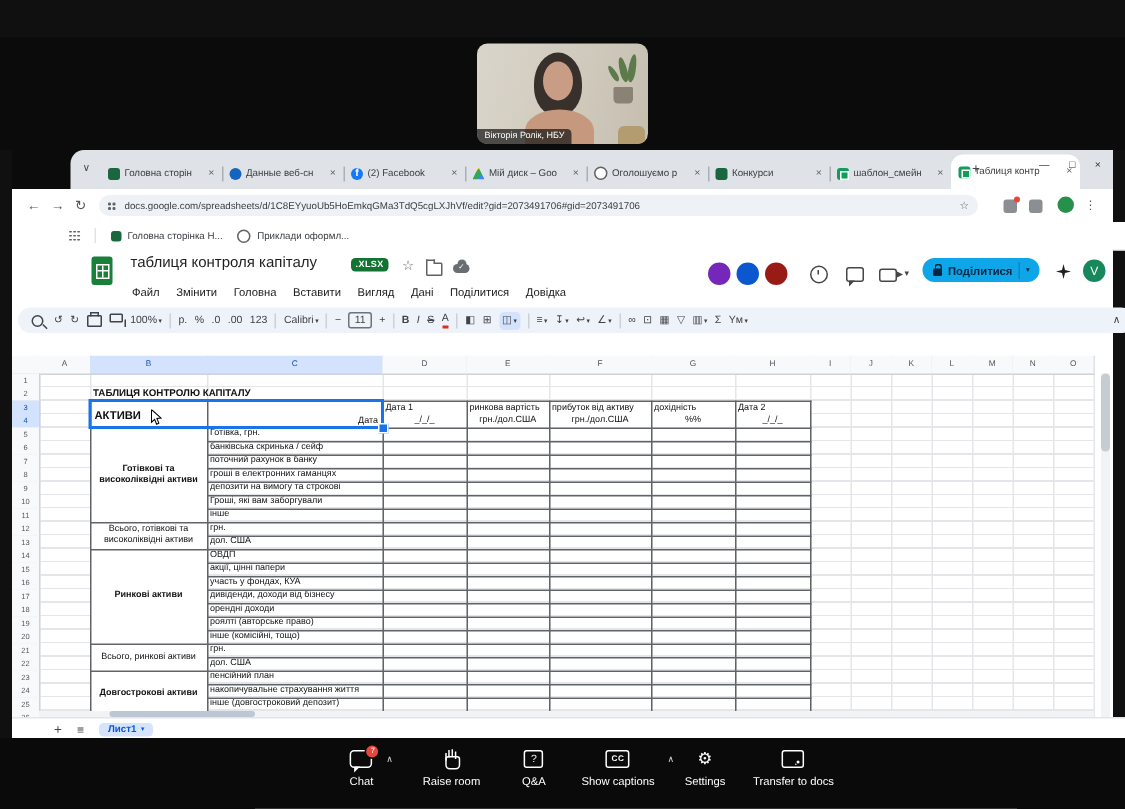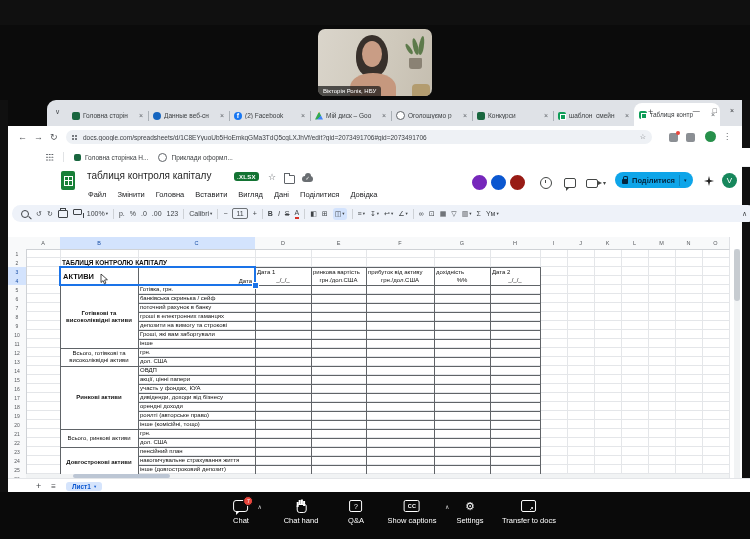--- a/index.html
+++ b/index.html
@@ -650,21 +650,21 @@
   <div id="controls">
       <div class="ctl" style="left: 241px;">
         <span class="cicon i-chat">
           <span class="badge">7</span>
         </span>
         <span class="ctl-label">Chat</span>
         <span class="caret">∧</span>
       </div>
       <div class="ctl" style="left: 301px;">
         <span class="cicon i-hand"></span>
-        <span class="ctl-label">Chat hand</span>
+        <span class="ctl-label">Raise room</span>
       </div>
       <div class="ctl" style="left: 356px;">
         <span class="cicon i-qa">?</span>
         <span class="ctl-label">Q&amp;A</span>
       </div>
       <div class="ctl" style="left: 412px;">
         <span class="cicon i-cc">CC</span>
         <span class="ctl-label">Show captions</span>
         <span class="caret">∧</span>
       </div>

